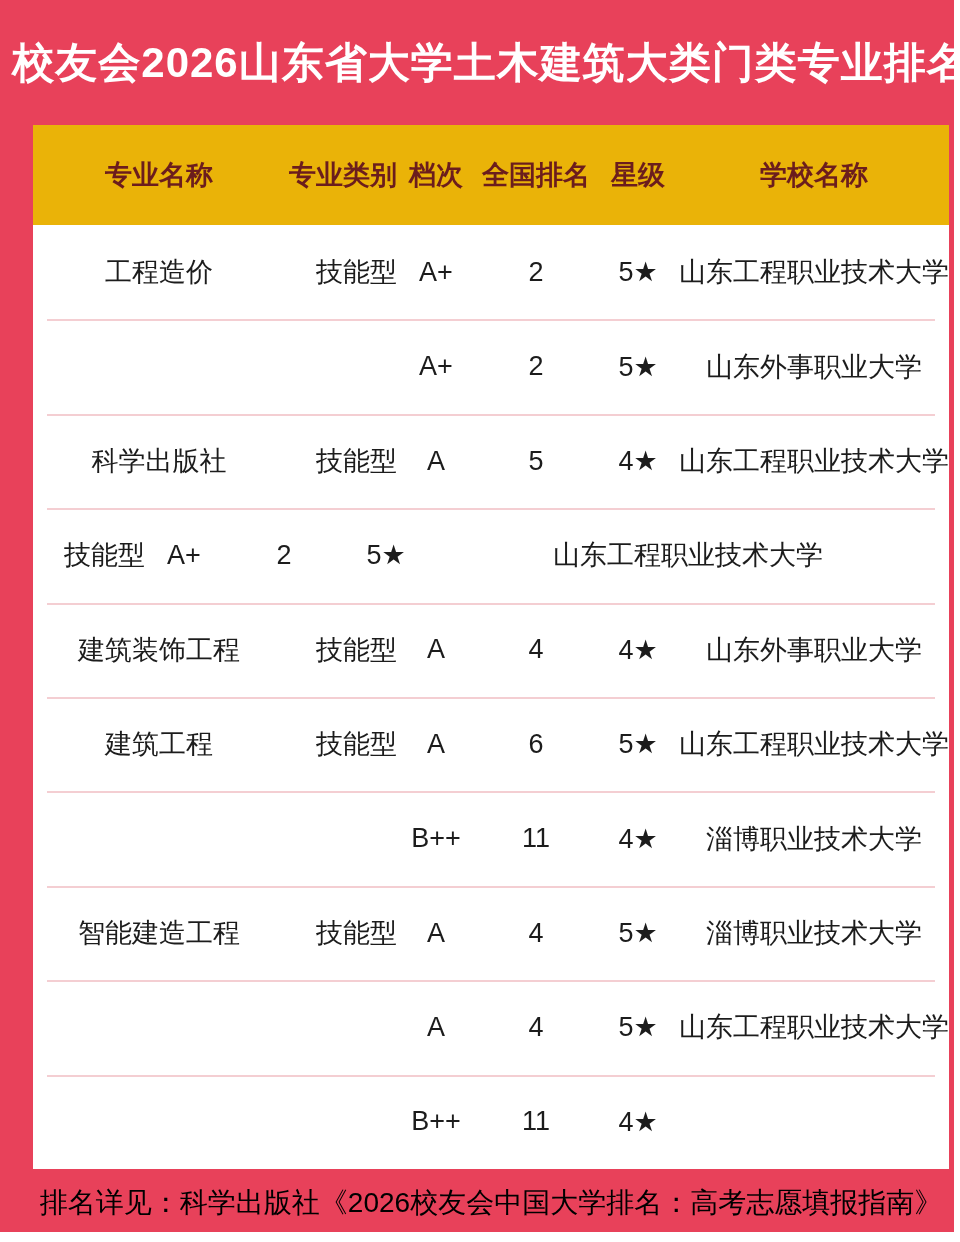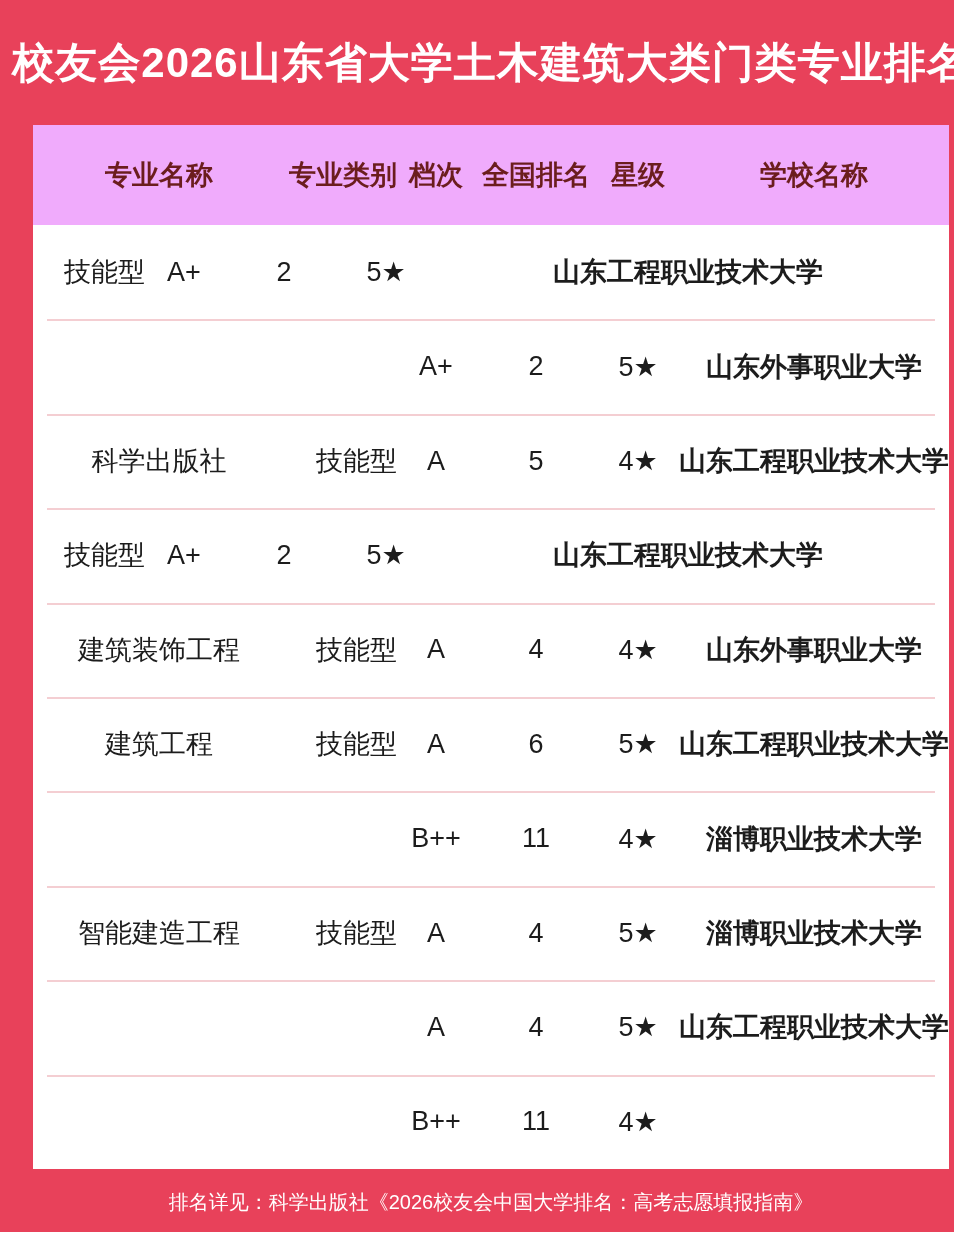--- a/index.html
+++ b/index.html
@@ -37,35 +37,35 @@
   
   .content {
     margin: 0 5px;
     height: 1044px;
     background: #ffffff;
     display: flex;
     flex-direction: column;
   }
   .thead {
     height: 100px;
-    background: #f0abfc;
+    background: #eab308;
     display: flex;
     align-items: center;
     flex: none;
   }
   .cell {
     text-align: center;
     white-space: nowrap;
   }
   .col-major    { width: 252px; }
   .col-category { width: 112px; text-align: right; }
   .col-grade    { width: 78px;  }
   .col-rank     { width: 122px; }
   .col-stars    { width: 82px;  }
-  .col-school   { flex: 1; font-weight: bold; }
+  .col-school   { flex: 1; }
   .thead .cell {
     color: #6b1d1d;
     font-weight: bold;
     font-size: 27px;
   }
   .tbody {
     flex: 1;
     display: flex;
     flex-direction: column;
   }
@@ -88,22 +88,22 @@
   }
   
   .footer-band {
     height: 67px;
     display: flex;
     align-items: center;
     justify-content: center;
   }
   .footer-band p {
     margin: 0;
-    color: #ffffff;
-    font-size: 20px;
+    color: #000000;
+    font-size: 28px;
     white-space: nowrap;
   }
 </style>
 </head>
 <body>
 
 <div class="page">
 
   <div class="title-band">
     <h1>校友会2026山东省大学土木建筑大类门类专业排名</h1>
@@ -116,20 +116,21 @@
       <div class="cell col-category">专业类别</div>
       <div class="cell col-grade">档次</div>
       <div class="cell col-rank">全国排名</div>
       <div class="cell col-stars">星级</div>
       <div class="cell col-school">学校名称</div>
     </div>
 
     <div class="tbody">
 
       <div class="row">
+        <div class="cell col-major">工程造价</div>
         <div class="cell col-category">技能型</div>
         <div class="cell col-grade">A+</div>
         <div class="cell col-rank">2</div>
         <div class="cell col-stars">5★</div>
         <div class="cell col-school">山东工程职业技术大学</div>
       </div>
 
       <div class="row">
         <div class="cell col-major"></div>
         <div class="cell col-category"></div>

